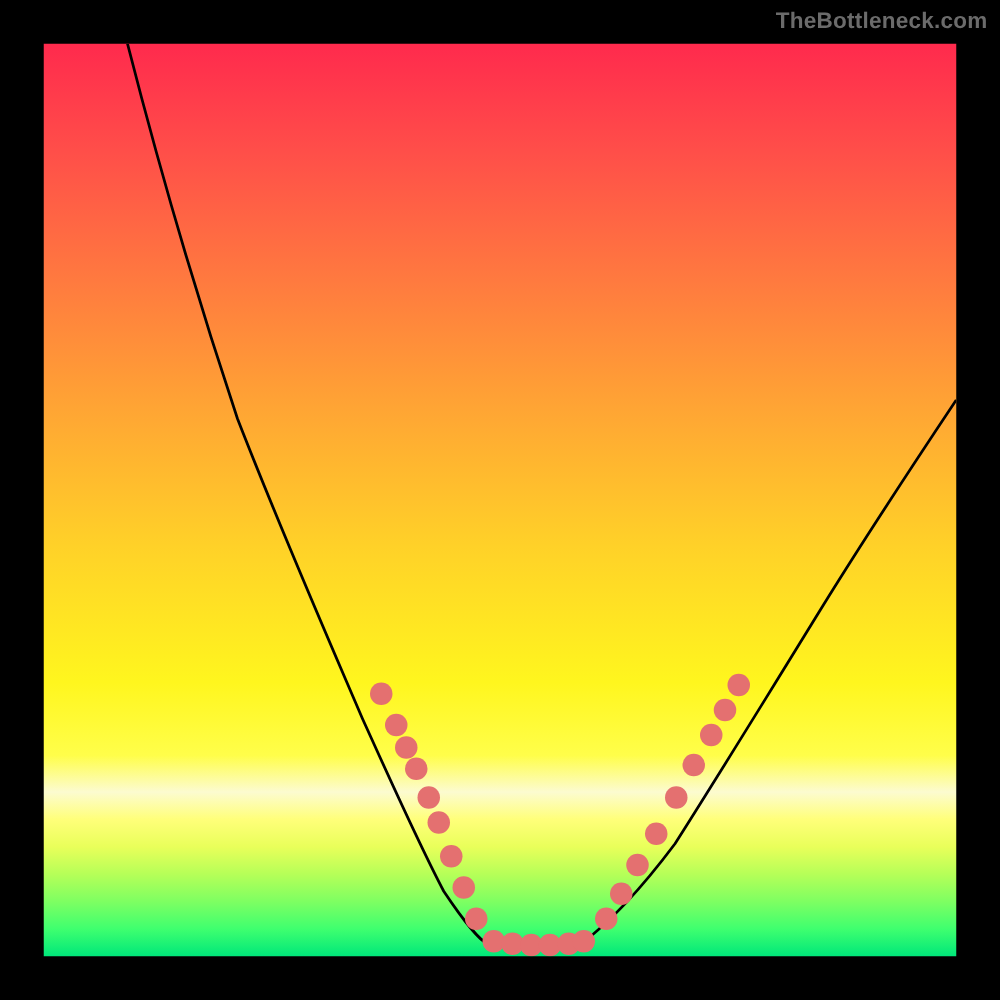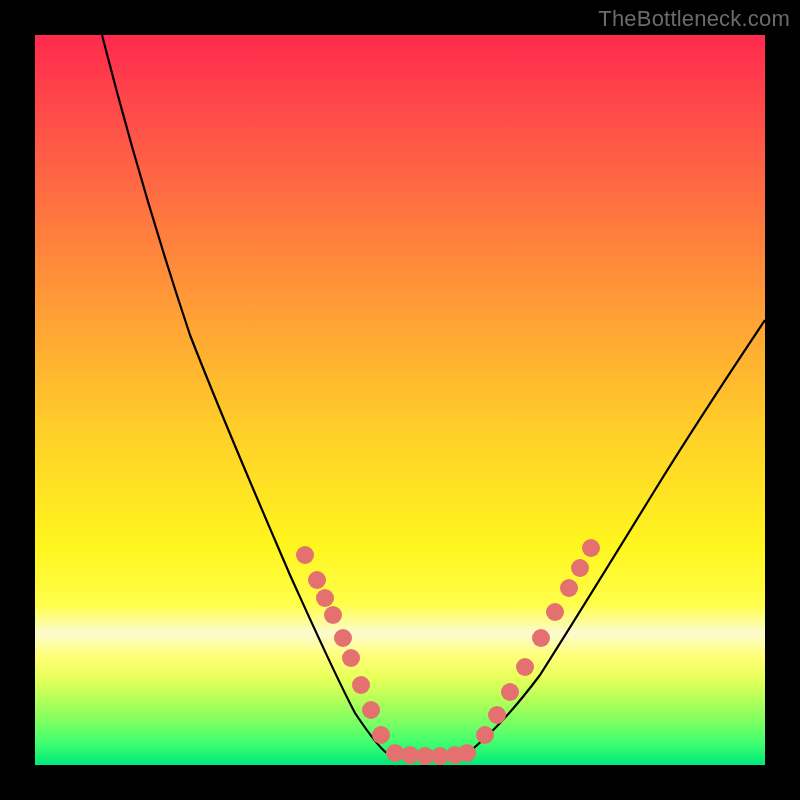--- a/index.html
+++ b/index.html
@@ -40,23 +40,23 @@
       #7eff62 94%,
       #3fff6f 97%,
       #00e77a 100%
     );
   }
   .watermark {
     position: absolute;
     top: 6px;
     right: 10px;
     color: #6b6b6b;
-    font-size: 22px;
+    font-size: 18px;
     letter-spacing: 0.2px;
-    font-weight: 400;
+    font-weight: 700;
   }
   svg.curve {
     position: absolute;
     left: 0;
     top: 0;
     width: 730px;
     height: 730px;
   }
   .curve path {
     fill: none;

